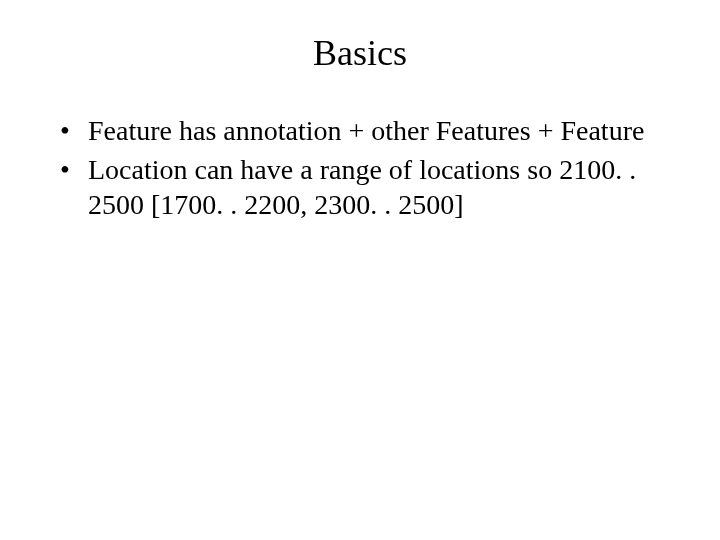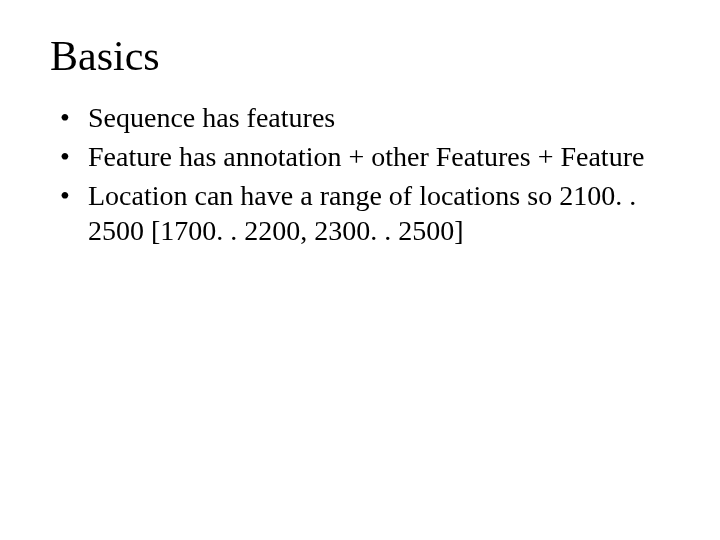--- a/index.html
+++ b/index.html
@@ -4,24 +4,24 @@
   <style>
     * { margin: 0; padding: 0; box-sizing: border-box; }
     html, body { width: 720px; height: 540px; }
     body {
       background: #ffffff;
       font-family: "Times New Roman", Times, serif;
       color: #000000;
       padding: 32px 50px;
     }
     .slide-title {
-      font-size: 42px;
-      text-align: left;
+      font-size: 36px;
+      text-align: center;
       font-weight: normal;
-      margin-bottom: 20px;
+      margin-bottom: 39px;
     }
     .bullets {
       list-style: none;
       padding-left: 10px;
     }
     .bullets li {
       font-size: 28px;
       line-height: 1.25;
       position: relative;
       padding-left: 28px;
@@ -33,16 +33,15 @@
       left: 0;
       top: 0;
     }
   </style>
 </head>
 <body>
 
 <h1 class="slide-title">Basics</h1>
 
 <ul class="bullets">
-  <li>Sequence has features</li>
   <li>Feature has annotation + other Features + Feature</li>
   <li>Location can have a range of locations so 2100. . 2500 [1700. . 2200, 2300. . 2500]</li>
 </ul>
 
 </body></html>

